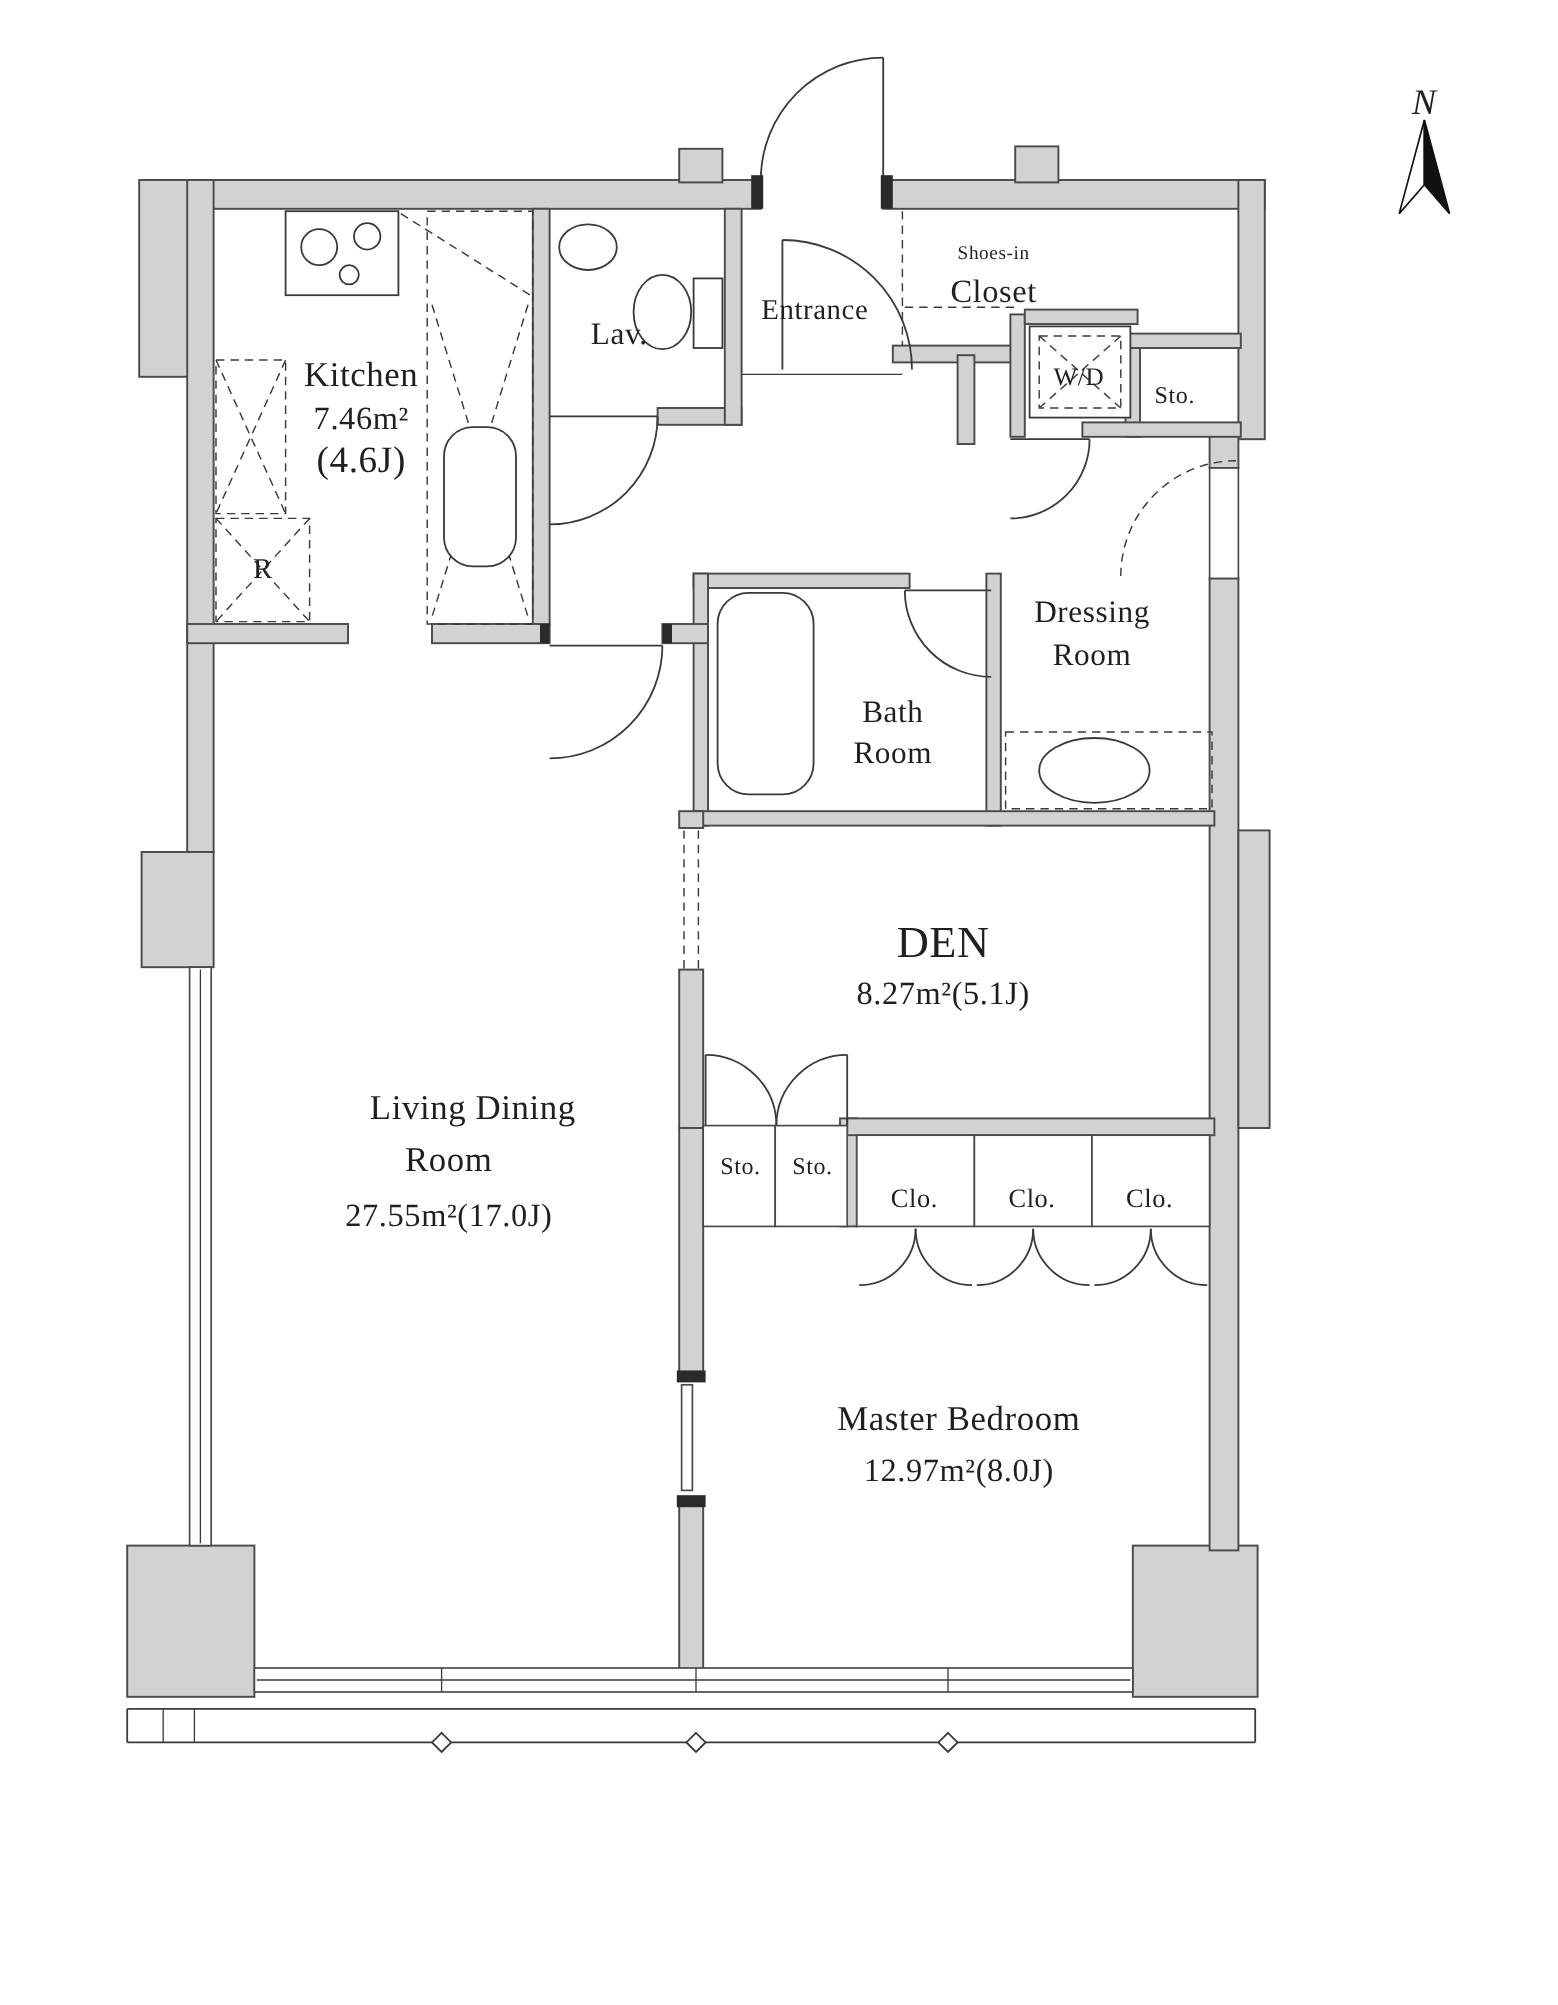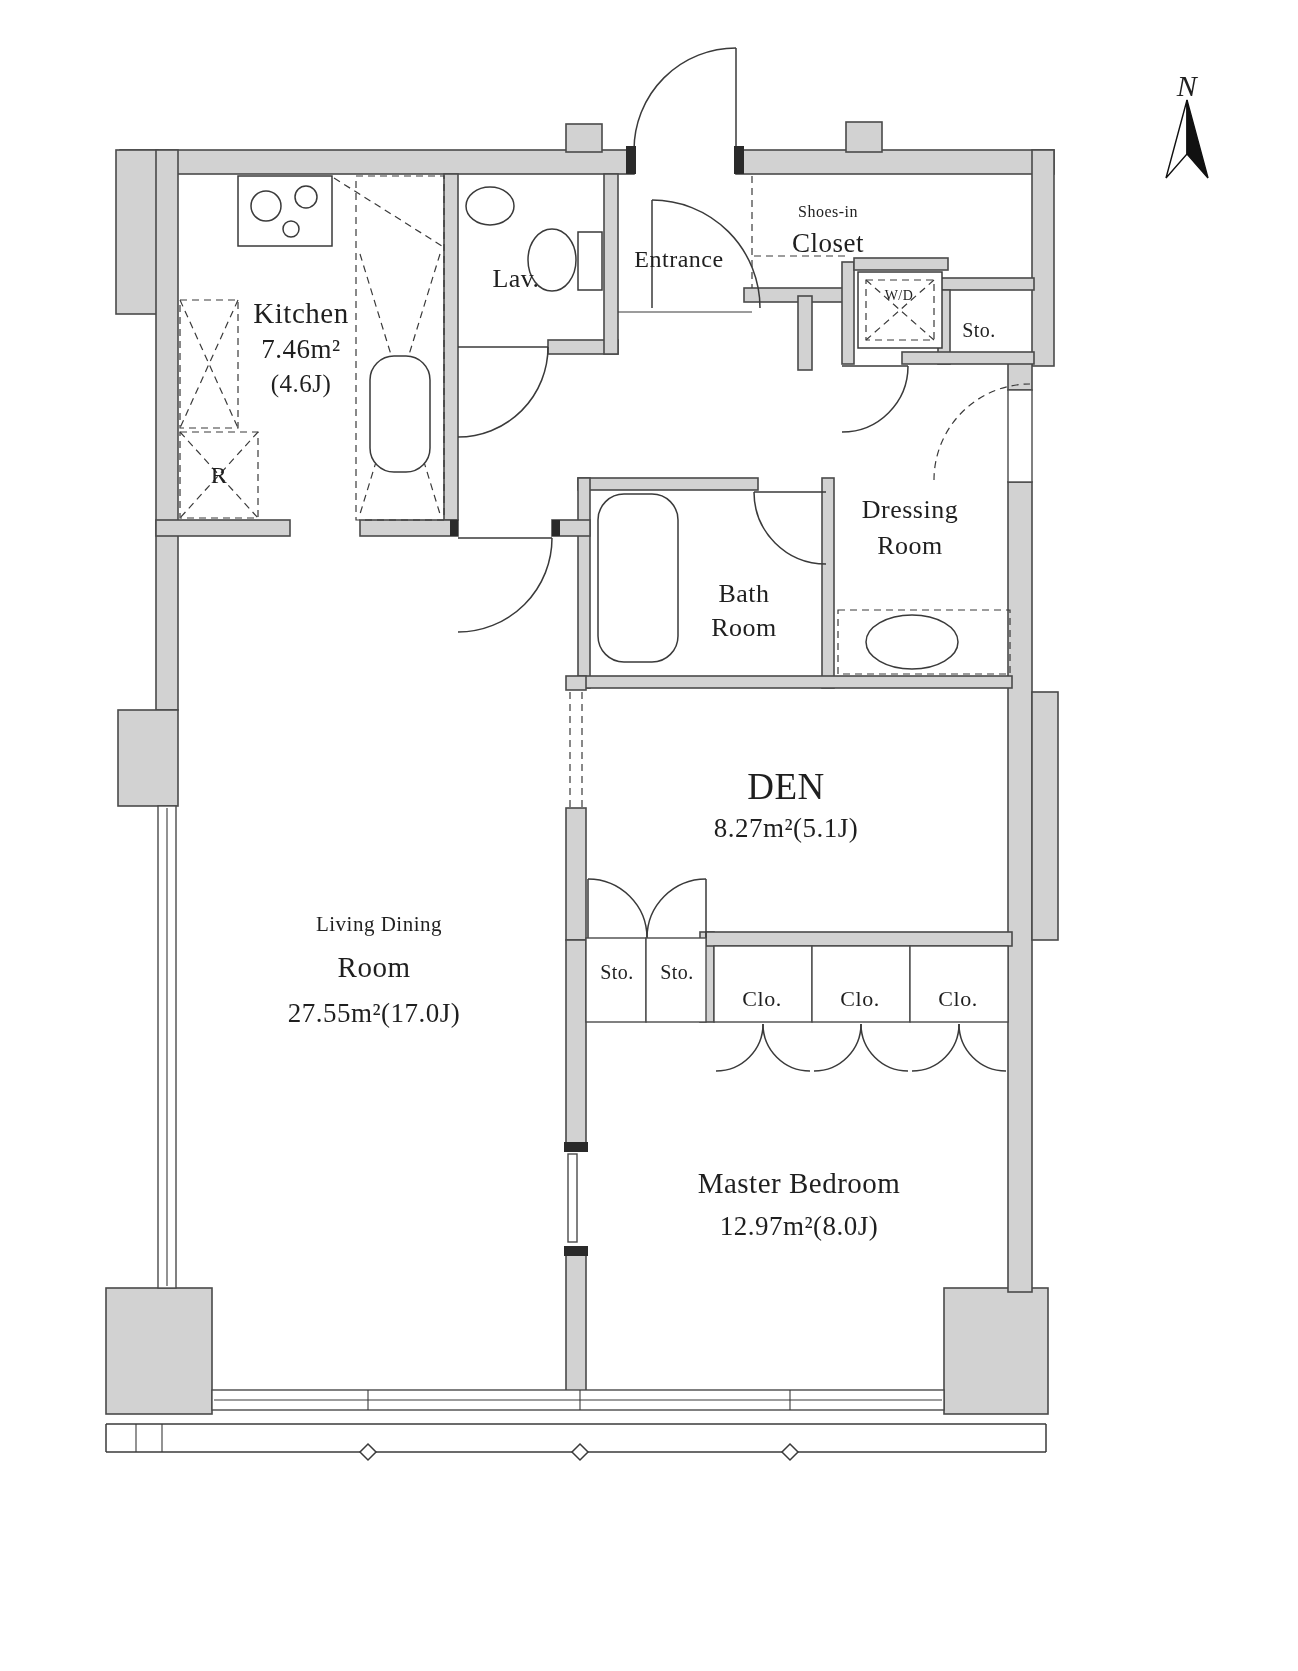--- a/index.html
+++ b/index.html
@@ -228,41 +228,41 @@
   <div class="area-region" style="left:950px;top:290px;width:82px;height:62px"></div>
   <div class="area-region" style="left:836px;top:368px;width:172px;height:308px"></div>
   <div class="area-region" style="left:590px;top:490px;width:232px;height:186px"></div>
   <div class="area-region" style="left:586px;top:688px;width:422px;height:244px"></div>
   <div class="area-region" style="left:176px;top:536px;width:390px;height:854px"></div>
   <div class="area-region" style="left:586px;top:1022px;width:422px;height:368px"></div>
   <div class="area-region" style="left:106px;top:1412px;width:940px;height:46px"></div>
 
   <div class="lbl" style="left:301px;top:313px;font-size:29px">Kitchen</div>
   <div class="lbl" style="left:301px;top:349px;font-size:27px">7.46m²</div>
-  <div class="lbl" style="left:301px;top:383px;font-size:25px">(4.6J)</div>
+  <div class="lbl" style="left:301px;top:383px;font-size:31px">(4.6J)</div>
 
   <div class="lbl" style="left:516px;top:279px;font-size:26px">Lav.</div>
   <div class="lbl" style="left:679px;top:259px;font-size:24px">Entrance</div>
 
   <div class="lbl" style="left:828px;top:212px;font-size:16px">Shoes-in</div>
   <div class="lbl" style="left:828px;top:243px;font-size:27px">Closet</div>
 
-  <div class="lbl" style="left:899px;top:296px;font-size:14px">W/D</div>
+  <div class="lbl" style="left:899px;top:314px;font-size:21px">W/D</div>
   <div class="lbl" style="left:979px;top:330px;font-size:20px">Sto.</div>
 
   <div class="lbl" style="left:910px;top:510px;font-size:26px">Dressing</div>
   <div class="lbl" style="left:910px;top:546px;font-size:26px">Room</div>
 
   <div class="lbl" style="left:744px;top:594px;font-size:26px">Bath</div>
   <div class="lbl" style="left:744px;top:628px;font-size:26px">Room</div>
 
   <div class="lbl" style="left:786px;top:786px;font-size:37px">DEN</div>
   <div class="lbl" style="left:786px;top:828px;font-size:27px">8.27m²(5.1J)</div>
 
-  <div class="lbl" style="left:379px;top:924px;font-size:21px">Living Dining</div>
+  <div class="lbl" style="left:394px;top:924px;font-size:29px">Living Dining</div>
   <div class="lbl" style="left:374px;top:967px;font-size:29px">Room</div>
   <div class="lbl" style="left:374px;top:1013px;font-size:27px">27.55m²(17.0J)</div>
 
   <div class="lbl" style="left:617px;top:972px;font-size:20px">Sto.</div>
   <div class="lbl" style="left:677px;top:972px;font-size:20px">Sto.</div>
 
   <div class="lbl" style="left:762px;top:999px;font-size:22px">Clo.</div>
   <div class="lbl" style="left:860px;top:999px;font-size:22px">Clo.</div>
   <div class="lbl" style="left:958px;top:999px;font-size:22px">Clo.</div>
 

